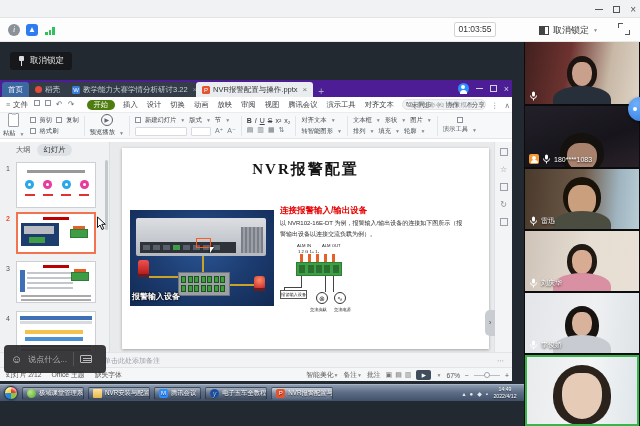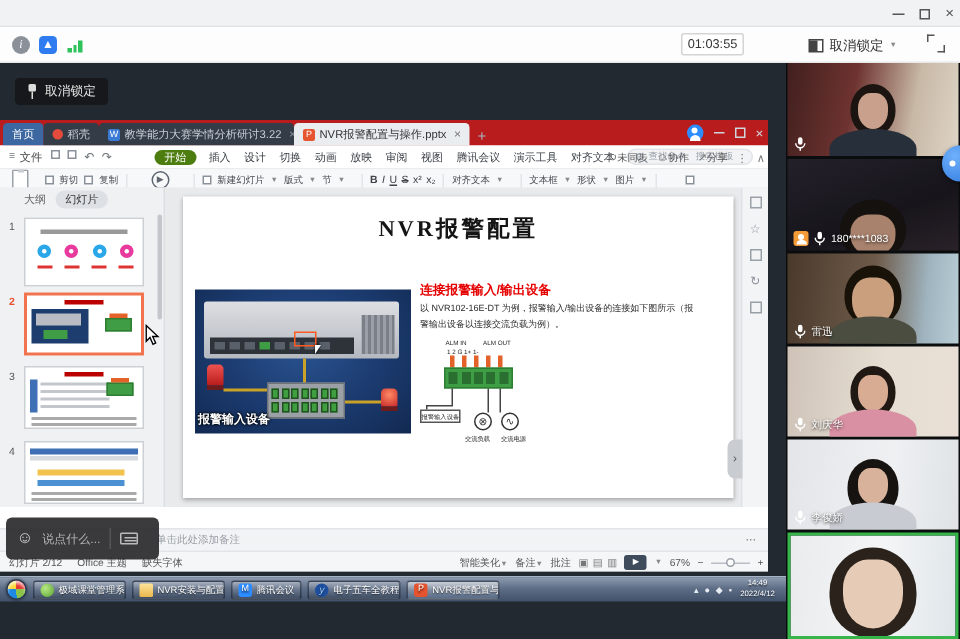--- a/index.html
+++ b/index.html
@@ -27,21 +27,21 @@
 .fs-ic::before{left:0;top:0;border-right:none;border-bottom:none}
 .fs-ic::after{right:0;bottom:0;border-left:none;border-top:none}
 
 .stage{position:absolute;left:0;top:42px;width:524px;height:384px;background:#232930;overflow:hidden}
 .unlock{position:absolute;left:10px;top:10px;height:18px;background:#16181b;border-radius:3px;color:#e6e6e6;font-size:8.5px;display:flex;align-items:center;gap:5px;padding:0 8px}
 .pin-ic{width:7px;height:10px;position:relative}
 .pin-ic::before{content:"";position:absolute;left:1px;top:0;width:5px;height:5px;background:#ddd;border-radius:1px}
 .pin-ic::after{content:"";position:absolute;left:3px;top:5px;width:1px;height:5px;background:#ddd}
 
 .wps{position:absolute;left:0;top:38px;width:512px;height:301px;background:#fff;overflow:hidden}
-.tabbar{position:absolute;left:0;top:0;width:512px;height:17px;background:#b91c1c;display:flex;align-items:flex-end}
+.tabbar{position:absolute;left:0;top:0;width:512px;height:17px;background:#4c1d95;display:flex;align-items:flex-end}
 .ttab{height:15px;display:flex;align-items:center;gap:3px;padding:0 6px;font-size:7.5px;color:#c7ced6;border-radius:3px 3px 0 0;white-space:nowrap;overflow:hidden}
 .ttab.home{background:#3c67a0;color:#fff;margin-left:2px}
 .ttab.shop{background:#333c47}
 .ttab.doc{background:#333c47;max-width:130px}
 .ttab.active{background:#eaedf0;color:#333}
 .doc-ic{width:8px;height:8px;border-radius:1.5px;background:#3a7bd5;color:#fff;font-size:6px;line-height:8px;text-align:center;flex:none}
 .ppt-ic{width:8px;height:8px;border-radius:1.5px;background:#e5532f;color:#fff;font-size:6px;line-height:8px;text-align:center;flex:none}
 .shop-ic{width:7px;height:7px;border-radius:50%;background:#e54b3c;flex:none}
 .tclose{color:#8a939d;font-size:8px;margin-left:2px}
 .ttab.active .tclose{color:#777}
@@ -49,21 +49,21 @@
 .tbar-ctl{position:absolute;right:3px;top:0;height:17px;display:flex;align-items:center;gap:7px;color:#cfd5dc;font-size:9px}
 .avatar{width:11px;height:11px;border-radius:50%;background:#2d8cff;position:relative}
 .avatar::before{content:"";position:absolute;left:3.5px;top:2px;width:4px;height:4px;border-radius:50%;background:#fff}
 .avatar::after{content:"";position:absolute;left:2px;top:6.5px;width:7px;height:4px;border-radius:4px 4px 0 0;background:#fff}
 .tbar-ctl .mini-sq{width:7px;height:7px;border:1px solid #cfd5dc}
 .tbar-ctl .bar{width:7px;height:1px;background:#cfd5dc}
 .menubar{position:absolute;left:0;top:17px;width:512px;height:16px;background:#fff;border-bottom:1px solid #ececec;display:flex;align-items:center;font-size:7.5px;color:#3c4248}
 .filebtn{display:flex;align-items:center;gap:3px;padding:0 6px;color:#444}
 .qicons{display:flex;gap:5px;color:#6a7077;font-size:8px;margin-right:8px}
 .mtab{padding:0 1px;margin:0 3.5px;white-space:nowrap;font-size:7.3px;color:#3a3f45}
-.mtab.start{background:#4d7c0f;color:#fff;border-radius:7px;padding:0 7px;margin-left:20px}
+.mtab.start{background:#4d7c0f;color:#fff;border-radius:7px;padding:0 7px;margin-left:4px}
 .searchbox{display:flex;align-items:center;gap:3px;width:84px;height:11px;background:#f2f3f5;border:1px solid #e2e4e7;border-radius:6px;padding:0 5px;margin-left:4px}
 .mag{width:5px;height:5px;border:1px solid #9aa1a9;border-radius:50%;position:relative;flex:none}
 .mag::after{content:"";position:absolute;left:4px;top:4px;width:3px;height:1px;background:#9aa1a9;transform:rotate(45deg)}
 .searchbox input{border:none;background:transparent;outline:none;font-size:6.3px;color:#555;width:70px;font-family:inherit}
 .searchbox input::placeholder{color:#9aa2ab}
 .menubar-right{position:absolute;right:2px;top:17px;height:16px;display:flex;align-items:center;gap:6px;font-size:6.8px;color:#555}
 .menubar-right .g{font-size:7.5px;color:#777}
 
 .ribbon{position:absolute;left:0;top:33px;width:512px;height:26px;background:#f7f8f9;border-bottom:1px solid #e3e5e8;display:flex;align-items:center;padding:0 3px;gap:5px;font-size:6.3px;color:#44494f;overflow:hidden}
 .rdiv{width:1px;height:20px;background:#e2e4e7;flex:none}
@@ -72,21 +72,21 @@
 .clip-ic{width:11px;height:14px;border:1px solid #9aa0a7;border-radius:1px;background:#fff;position:relative;margin:0 auto}
 .clip-ic::before{content:"";position:absolute;left:2.5px;top:-2px;width:4px;height:3px;background:#c7ccd2}
 .sq-ic{display:inline-block;width:6px;height:6px;border:1px solid #8b9199;background:#fdfdfd}
 .play-ic{width:12px;height:12px;border:1px solid #5f6670;border-radius:50%;color:#5f6670;font-size:6px;text-align:center;line-height:11px;margin:0 auto}
 .fbox{width:52px;height:9px;border:1px solid #d7dade;background:#fff;border-radius:1px}
 .fbox.small{width:20px}
 .bius{display:flex;gap:3px;font-size:7px;color:#3c4248;align-items:baseline}
 .gl{color:#737a82;font-size:7px}
 .caret{font-size:5px;color:#888}
 
-.content{position:absolute;left:0;top:45px;width:512px;height:213px;background:#e9eaec}
+.content{position:absolute;left:0;top:62px;width:512px;height:213px;background:#e9eaec}
 .panel{position:absolute;left:0;top:0;width:110px;height:213px;background:#f0f1f3;border-right:1px solid #dcdfe2}
 .ptabs{position:absolute;left:0;top:0;width:110px;height:15px;display:flex;align-items:center;gap:6px;padding-left:16px;font-size:7.3px;color:#666}
 .ptab.sel{background:#dde1e5;border-radius:6px;padding:1px 7px;color:#333}
 .thumbwrap{position:absolute;left:0;top:15px;width:110px;height:198px;overflow:hidden}
 .tnum{position:absolute;left:6px;font-size:7px;color:#555}
 .thumb{position:absolute;left:16px;width:80px;background:#fff;border:1px solid #ccd0d4;overflow:hidden}
 .thumb.sel{border:2px solid #f2734f}
 .pscroll{position:absolute;right:1px;top:18px;width:3px;height:70px;background:#c3c7cc;border-radius:2px}
 
 .t1-bar{position:absolute;left:10px;top:7px;width:58px;height:3px;background:#999}

